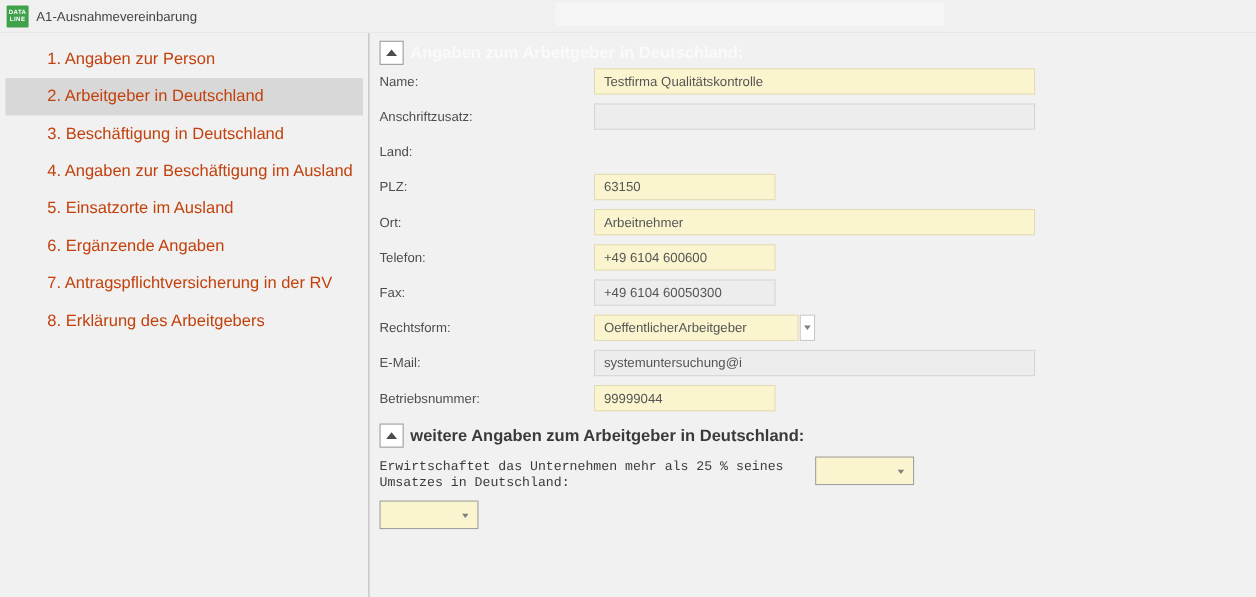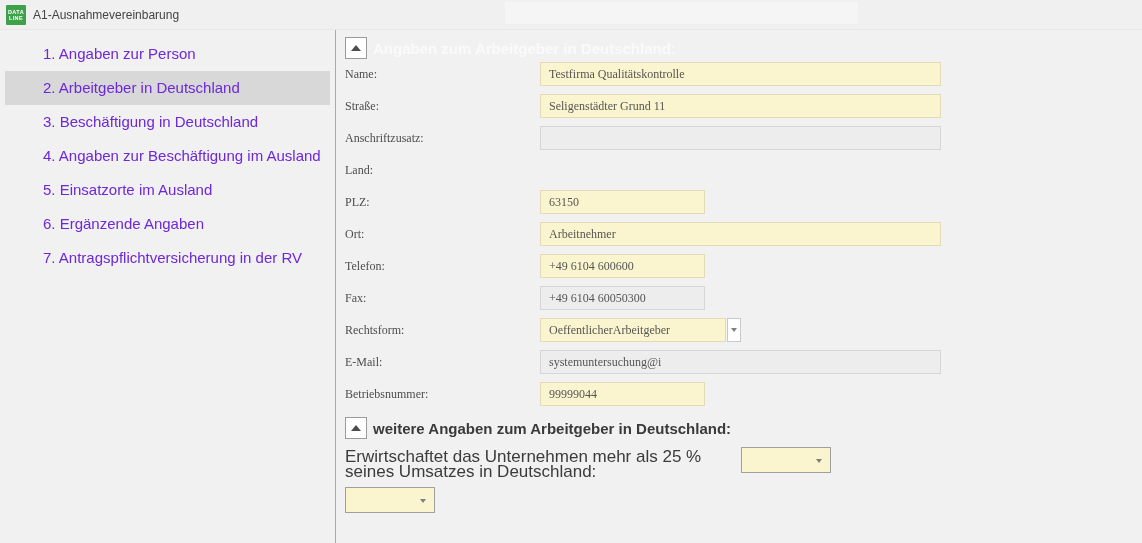--- a/index.html
+++ b/index.html
@@ -29,40 +29,40 @@
   }
   .ghost-strip {
     position:absolute; left:505px; top:2px; width:353px; height:23px;
     background:#f5f5f5; border-bottom:1px solid #ededed;
   }
 
   
   .sidebar { position:absolute; left:0; top:30px; width:335px; height:513px; background:#f1f1f1; padding-top:7px; }
   .nav-item {
     height:34px; line-height:34px; margin:0 5px; padding-left:38px;
-    font-size:15px; color:#6d28d9; cursor:default; white-space:nowrap;
+    font-size:15px; color:#c2410c; cursor:default; white-space:nowrap;
   }
   .nav-item.selected { background:#d8d8d8; }
   .v-divider { position:absolute; left:335px; top:30px; width:1px; height:513px; background:#aaaaaa; }
 
   
   .main { position:absolute; left:336px; top:30px; width:806px; height:513px; background:#f1f1f1; padding-left:9px; }
 
   .sec-header { margin-top:7px; height:22px; display:flex; align-items:center; }
   .sec-header.second { margin-top:3px; }
   .collapse-btn {
     width:22px; height:22px; background:#ffffff; border:1px solid #9a9a9a;
     display:flex; align-items:center; justify-content:center; cursor:pointer; padding:0;
   }
   .tri-up { width:0; height:0; border-left:5px solid transparent; border-right:5px solid transparent; border-bottom:6px solid #4d4d4d; }
   .sec-title { margin-left:6px; font-size:15px; font-weight:bold; white-space:nowrap; }
   .sec-title.ghost { color:#fafafa; }
   .sec-title.dark { color:#3a3a3a; }
 
-  .rows { margin-top:3px;font-family:Liberation Serif, serif; }
+  .rows { margin-top:3px; }
   .row { height:32px; display:flex; align-items:flex-start; }
   .flabel { width:195px; font-size:12px; color:#4d4d4d; line-height:24px; white-space:nowrap; }
   .field {
     height:24px; position:relative; display:flex; align-items:center;
     font-size:12px; color:#555555; padding-left:8px; white-space:nowrap;
   }
   .field.yellow { background:#fbf5cf; border:1px solid #e2dbb8; }
   .field.gray   { background:#ededed; border:1px solid #d6d6d6; }
   .w-full  { width:401px; }
   .w-short { width:165px; }
@@ -74,21 +74,21 @@
     display:flex; align-items:center; justify-content:center; cursor:pointer;
   }
   .ext-combo-btn {
     width:14px; height:24px; margin-left:1px; background:#ffffff; border:1px solid #c9c9c9;
     display:flex; align-items:center; justify-content:center; cursor:pointer; padding:0;
   }
   .dd-arrow { width:0; height:0; border-left:3px solid transparent; border-right:3px solid transparent; border-top:4px solid #7f7f7f; }
 
   .q-row { display:flex; align-items:flex-start; height:40px; }
   .q-row.first { margin-top:8px; }
-  .q-label { width:396px; font-size:17px; color:#3b3b3b; line-height:15px; padding-top:2px; }
+  .q-label { width:396px; font-size:12px; color:#3b3b3b; line-height:15px; padding-top:2px;font-family:Liberation Mono, monospace; }
   .q-label.single { line-height:26px; padding-top:0; }
   .q-dropdown {
     width:90px; height:26px; background:#fbf5cf; border:1px solid #a0a0a0;
     position:relative; cursor:pointer; flex-shrink:0;
   }
   .q-dropdown .dd-arrow { position:absolute; right:8px; top:11px; }
 </style>
 </head>
 <body>
 
@@ -104,20 +104,21 @@
   </div>
 
   <div class="sidebar">
     <div class="nav-item">1. Angaben zur Person</div>
     <div class="nav-item selected">2. Arbeitgeber in Deutschland</div>
     <div class="nav-item">3. Beschäftigung in Deutschland</div>
     <div class="nav-item">4. Angaben zur Beschäftigung im Ausland</div>
     <div class="nav-item">5. Einsatzorte im Ausland</div>
     <div class="nav-item">6. Ergänzende Angaben</div>
     <div class="nav-item">7. Antragspflichtversicherung in der RV</div>
+    <div class="nav-item">8. Erklärung des Arbeitgebers</div>
   </div>
   <div class="v-divider"></div>
 
   <div class="main">
 
     <div class="sec-header">
       <button class="collapse-btn">
           <span class="tri-up"></span>
         </button>
       <span class="sec-title ghost">Angaben zum Arbeitgeber in Deutschland:</span>
@@ -125,26 +126,20 @@
 
     <div class="rows">
 
       <div class="row">
         <div class="flabel">Name:</div>
         <div class="field yellow w-full">
             <span>Testfirma Qualitätskontrolle</span>
           </div>
       </div>
 
-      <div class="row">
-        <div class="flabel">Straße:</div>
-        <div class="field yellow w-full">
-            <span>Seligenstädter Grund 11</span>
-          </div>
-      </div>
 
       <div class="row">
         <div class="flabel">Anschriftzusatz:</div>
         <div class="field gray w-full">
             <span></span>
           </div>
       </div>
 
       <div class="row">
         <div class="flabel">Land:</div>

